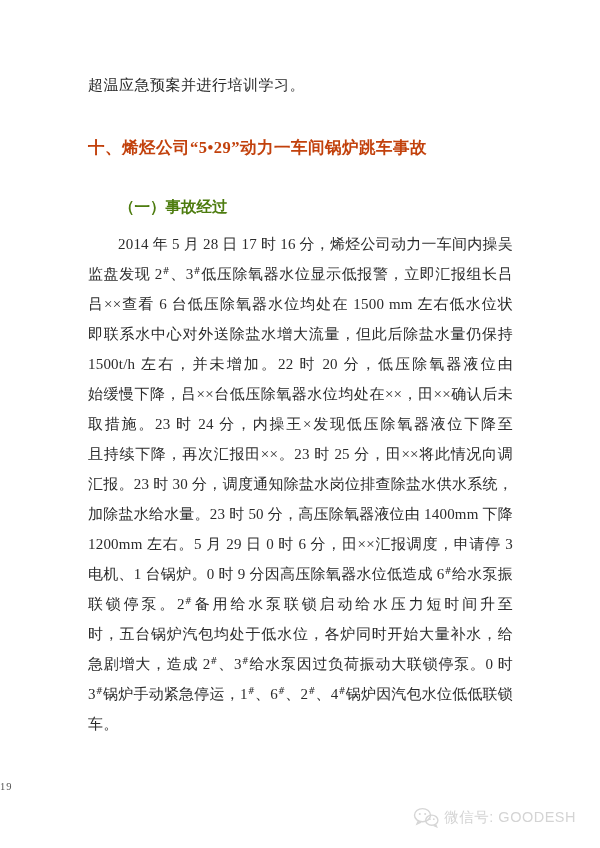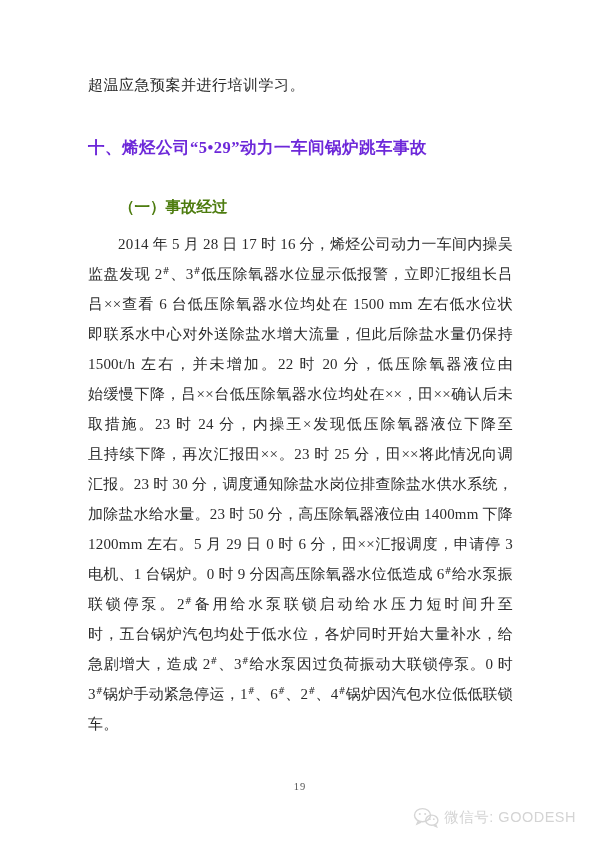--- a/index.html
+++ b/index.html
@@ -19,21 +19,21 @@
     font-size: 15px;
     line-height: 30px;
     letter-spacing: 0.5px;
   }
   .chapter {
     margin: 33px 0 0 0;
     font-size: 16.5px;
     font-weight: bold;
     line-height: 30px;
     letter-spacing: 0.5px;
-    color: #6d28d9;
+    color: #c2410c;
   }
   .section {
     margin: 29px 0 0 0;
     font-size: 15.5px;
     font-weight: bold;
     line-height: 30px;
     text-indent: 2em;
     color: #4d7c0f;
   }
   .section.sec2 { margin-top: 4px; }
@@ -51,21 +51,21 @@
   sup.hash {
     font-size: 8.5px;
     line-height: 0;
     vertical-align: 5px;
     font-family: "DejaVu Sans", sans-serif;
   }
   .pageno {
     position: absolute;
     left: 0; right: 0;
     top: 781px;
-    text-align: center;
+    text-align: left;
     font-size: 10.5px;
     letter-spacing: 1px;
     color: #555;
   }
   .watermark {
     position: absolute;
     right: 24px;
     top: 807px;
     display: flex;
     align-items: center;

